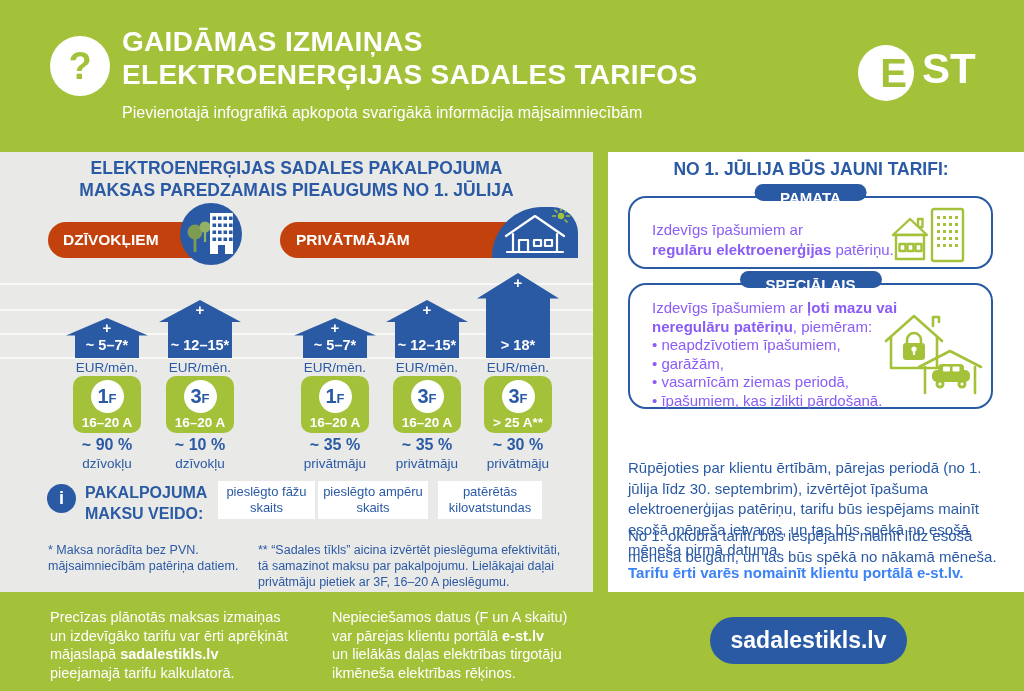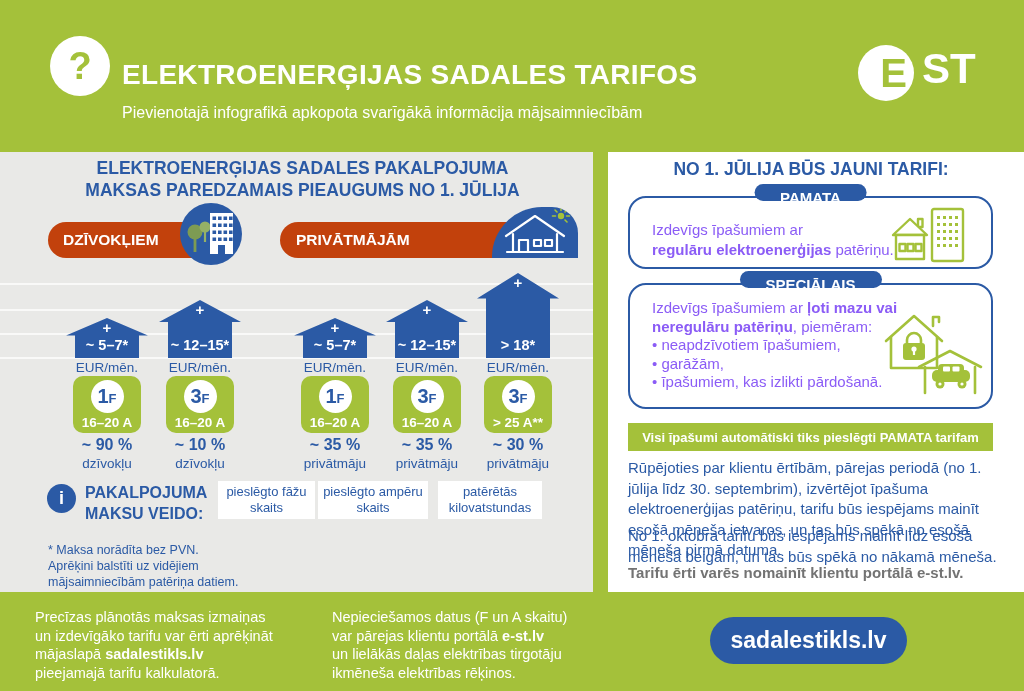--- a/index.html
+++ b/index.html
@@ -14,21 +14,21 @@
   .h-t1 { top:26px; } .h-t2 { top:59px; }
   .h-sub { left:122px; top:104px; color:#fff; font-size:16px; white-space:nowrap; }
   .logo-circle { left:858px; top:45px; width:56px; height:56px; background:#fff; border-radius:50%;
                  display:flex; align-items:center; justify-content:flex-end; padding-right:7px; }
   .logo-e { color:#a4c13a; font-size:40px; font-weight:bold; line-height:1; }
   .logo-st { left:922px; top:48px; color:#fff; font-size:42px; font-weight:bold; line-height:1; }
 
   
   .lpanel { left:0; top:152px; width:593px; height:440px; background:#e9e9e7; }
   .gl { left:0; width:593px; height:2px; background:rgba(255,255,255,.7); }
-  .lp-title { left:6px; width:593px; text-align:center; color:#2b5aa5; font-weight:bold; font-size:17.5px; white-space:nowrap; }
+  .lp-title { left:0; width:593px; text-align:center; color:#2b5aa5; font-weight:bold; font-size:17.5px; white-space:nowrap; }
   .lp-t1 { top:6px; } .lp-t2 { top:28px; }
 
   .pill { height:36px; border-radius:18px; background:#c2410c; color:#fff; font-weight:bold; font-size:15.5px;
           display:flex; align-items:center; }
   .pill1 { left:48px; top:70px; width:182px; padding-left:15px; }
   .pill2 { left:280px; top:70px; width:268px; padding-left:16px; }
   .apt-circle { left:180px; top:51px; width:62px; height:62px; }
   .dome { left:492px; top:55px; width:86px; height:51px; background:#2b5aa5; border-radius:50px 26px 0 0; overflow:hidden; }
 
   .col { top:121px; width:96px; height:210px; text-align:center; }
@@ -68,37 +68,38 @@
   .card-text { position:absolute; left:22px; color:#8b5cf6; font-size:15px; line-height:20px; }
   .card1 .card-text { top:22px; }
   .card2 .card-text { top:14px; line-height:18.5px; }
   .b { font-weight:bold; }
   .icons1 { position:absolute; right:22px; top:8px; }
   .icons2 { position:absolute; right:8px; top:18px; }
   .banner { left:20px; top:271px; width:365px; height:28px; background:#a4c13a; color:#fff; font-weight:bold; font-size:13px;
             display:flex; align-items:center; justify-content:center; white-space:nowrap; }
   .para { left:20px; width:374px; color:#2b5aa5; font-size:15px; line-height:20.5px; }
   .p1 { top:306px; } .p2 { top:374px; }
-  .highlight { left:20px; top:412px; color:#737373; font-weight:bold; font-size:15px; white-space:nowrap; }
+  .highlight { left:20px; top:412px; color:#3b82f6; font-weight:bold; font-size:15px; white-space:nowrap; }
 
   
   .footer { left:0; top:592px; width:1024px; height:99px; }
   .f-col { color:#fff; font-size:14.5px; line-height:18.5px; white-space:nowrap; }
-  .f-col1 { left:35px; top:16px; } .f-col2 { left:332px; top:16px; }
+  .f-col1 { left:50px; top:16px; } .f-col2 { left:332px; top:16px; }
   .site-pill { left:710px; top:25px; width:197px; height:47px; background:#2b5aa5; border-radius:24px; color:#fff;
                font-weight:bold; font-size:23px; display:flex; align-items:center; justify-content:center; }
 </style>
 </head>
 <body>
 
 <div class="stage">
 
   <div class="abs help-circle">
     <span>?</span>
   </div>
+  <div class="abs h-title h-t1">GAIDĀMAS IZMAIŅAS</div>
   <div class="abs h-title h-t2">ELEKTROENERĢIJAS SADALES TARIFOS</div>
   <div class="abs h-sub">Pievienotajā infografikā apkopota svarīgākā informācija mājsaimniecībām</div>
   <div class="abs logo-circle">
     <span class="logo-e">E</span>
   </div>
   <div class="abs logo-st">ST</div>
 
   <div class="abs lpanel">
     <div class="abs gl" style="top:131px"></div>
     <div class="abs gl" style="top:157px"></div>
@@ -262,22 +263,26 @@
     </div>
     <div class="abs factor f3">
       <div>
         <div>patērētās</div>
         <div>kilovatstundas</div>
       </div>
     </div>
 
     <div class="abs fn fn1">
       <div>* Maksa norādīta bez PVN.</div>
-      <div>Aprēķini balstīti uz vidējiem</div>
       <div>mājsaimniecībām patēriņa datiem.</div>
+    </div>
+    <div class="abs fn fn2">
+      <div>** “Sadales tīkls” aicina izvērtēt pieslēguma efektivitāti,</div>
+      <div>tā samazinot maksu par pakalpojumu. Lielākajai daļai</div>
+      <div>privātmāju pietiek ar 3F, 16–20 A pieslēgumu.</div>
     </div>
   </div>
 
   <div class="abs rpanel">
     <div class="abs rp-title">NO 1. JŪLIJA BŪS JAUNI TARIFI:</div>
 
     <div class="abs card card1">
       <div class="card-pill">PAMATA</div>
       <div class="card-text">
         <div>Izdevīgs īpašumiem ar</div>
@@ -307,20 +312,21 @@
       </div>
     </div>
 
     <div class="abs card card2">
       <div class="card-pill">SPECIĀLAIS</div>
       <div class="card-text">
         <div><span>Izdevīgs īpašumiem ar </span><span class="b">ļoti mazu vai</span></div>
         <div><span class="b">neregulāru patēriņu</span><span>, piemēram:</span></div>
         <div>• neapdzīvotiem īpašumiem,</div>
         <div>• garāžām,</div>
+        <div>• vasarnīcām ziemas periodā,</div>
         <div>• īpašumiem, kas izlikti pārdošanā.</div>
       </div>
       <div class="icons2">
         <svg width="102" height="92" viewBox="0 0 102 92">
           <g fill="none" stroke="#a4c13a" stroke-width="2.6" stroke-linecap="round" stroke-linejoin="round">
             <polyline points="52,23 52,14 58,14 58,19"></polyline>
             <polyline points="5,38 33,13 61,38"></polyline>
             <polyline points="10,34 10,65 56,65 56,34"></polyline>
             <path d="M26,40 v-3 a7,7 0 0 1 14,0 v3"></path>
           </g>
@@ -339,21 +345,20 @@
             <rect x="71.5" y="63.5" width="7" height="5" fill="#ffffff" rx="1"></rect>
             <circle cx="59" cy="81" r="4.5"></circle>
             <circle cx="81" cy="81" r="4.5"></circle>
             <circle cx="59" cy="81" r="1.6" fill="#ffffff"></circle>
             <circle cx="81" cy="81" r="1.6" fill="#ffffff"></circle>
           </g>
         </svg>
       </div>
     </div>
 
-    <div class="abs banner">Visi īpašumi automātiski tiks pieslēgti PAMATA tarifam</div>
     <div class="abs para p1">Rūpējoties par klientu ērtībām, pārejas periodā (no 1. jūlija līdz 30. septembrim), izvērtējot īpašuma elektroenerģijas patēriņu, tarifu būs iespējams mainīt esošā mēneša ietvaros, un tas būs spēkā no esošā mēneša pirmā datuma.</div>
     <div class="abs para p2">No 1. oktobra tarifu būs iespējams mainīt līdz esošā mēneša beigām, un tas būs spēkā no nākamā mēneša.</div>
     <div class="abs highlight">Tarifu ērti varēs nomainīt klientu portālā e-st.lv.</div>
   </div>
 
   <div class="abs footer">
     <div class="abs f-col f-col1">
       <div>Precīzas plānotās maksas izmaiņas</div>
       <div>un izdevīgāko tarifu var ērti aprēķināt</div>
       <div><span>mājaslapā </span><span class="b">sadalestikls.lv</span></div>

